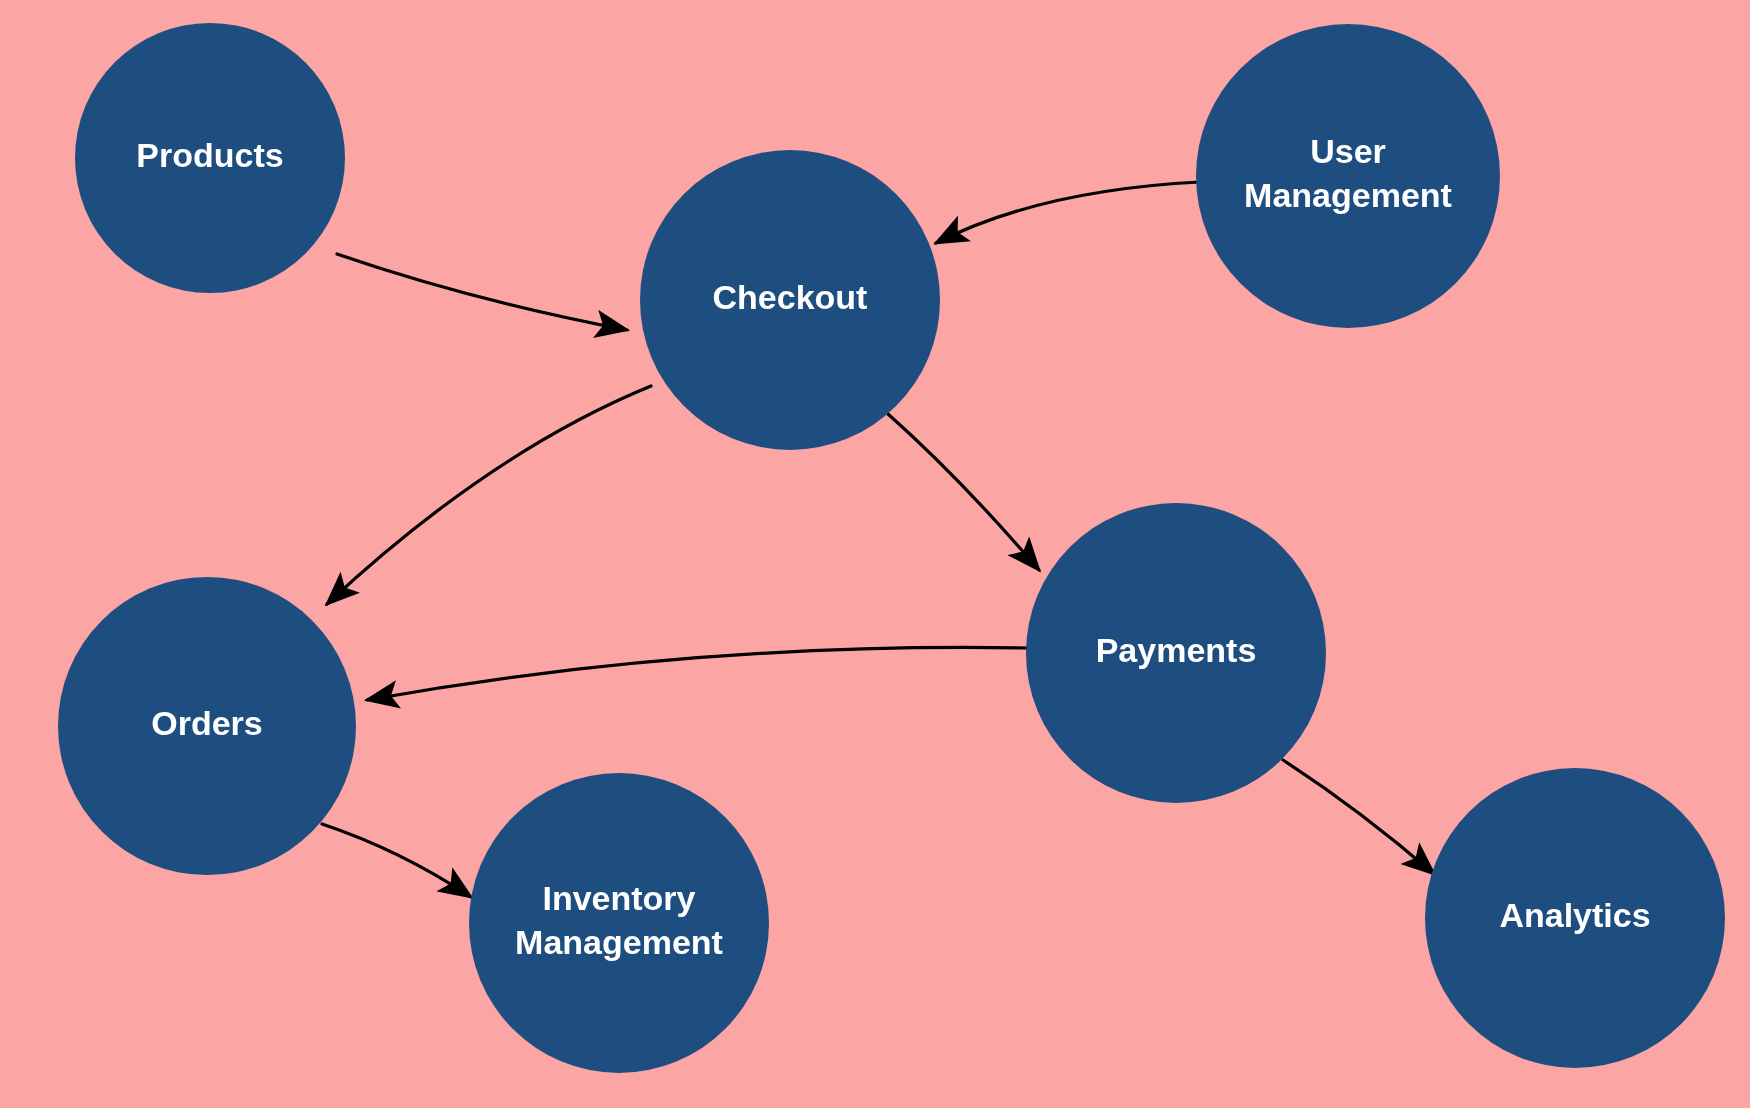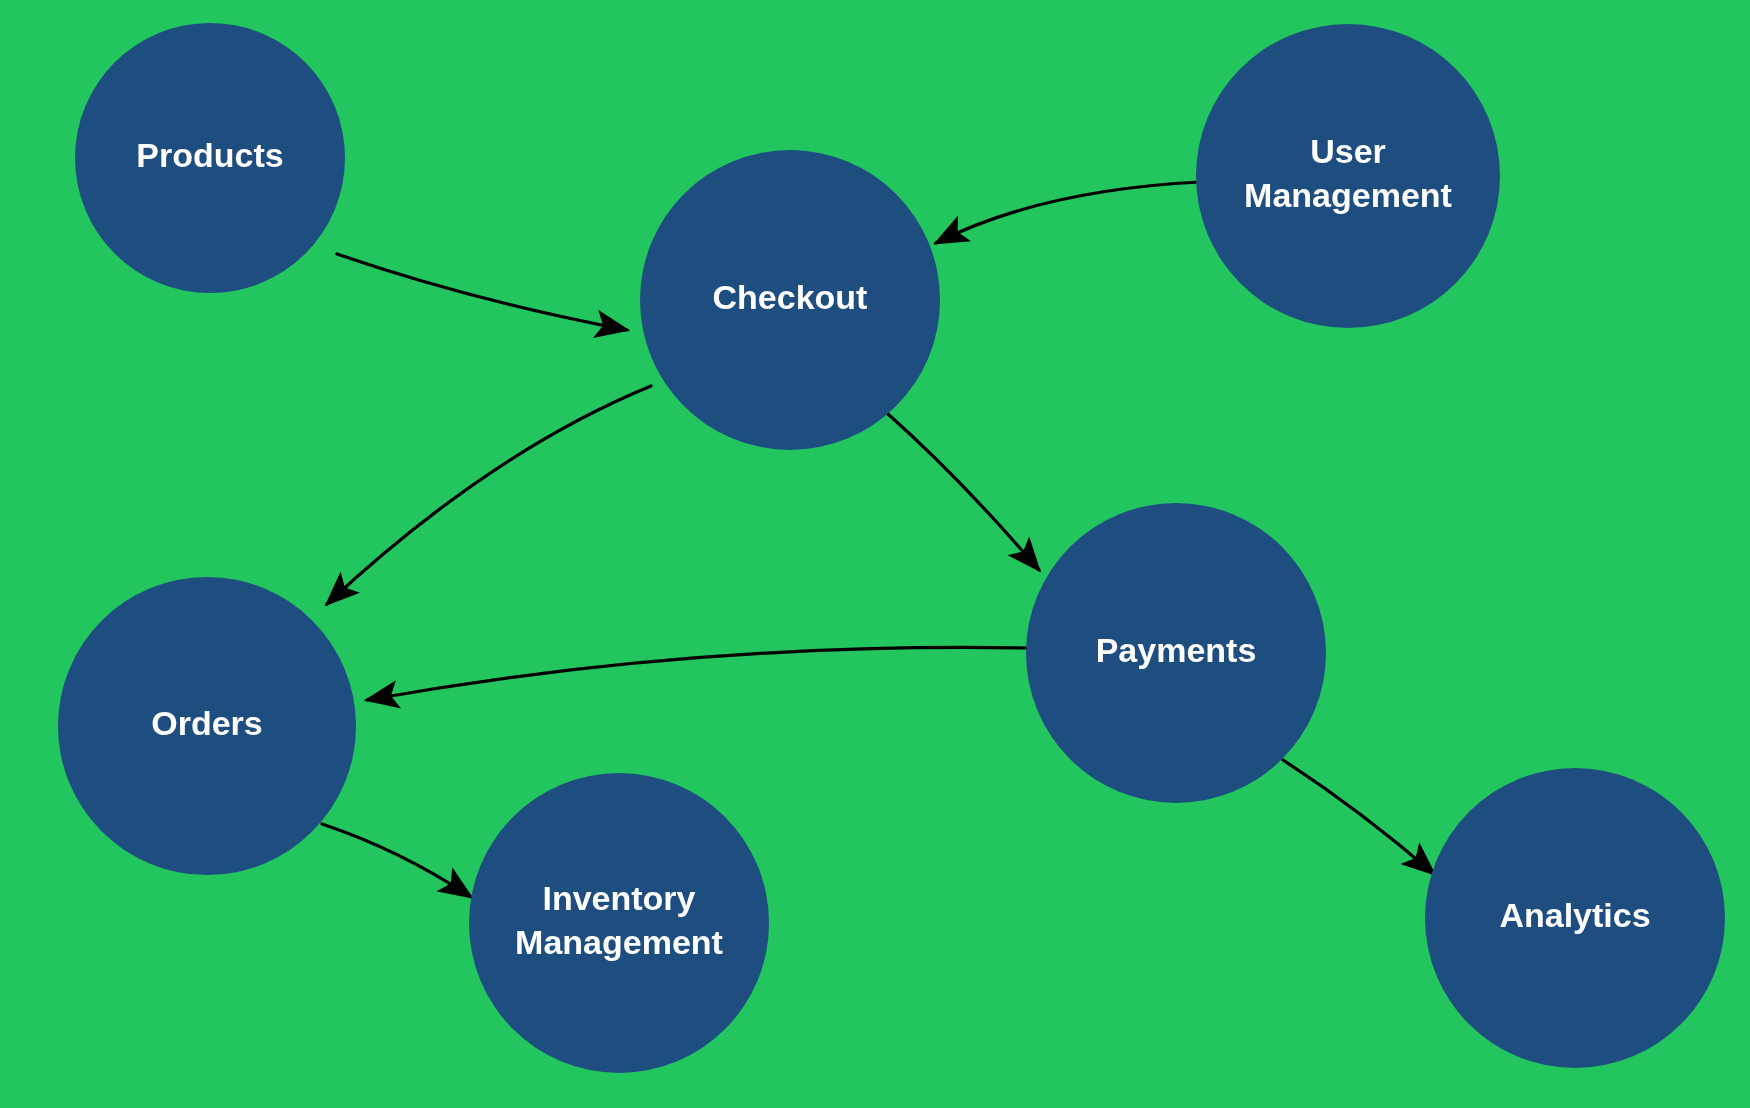--- a/index.html
+++ b/index.html
@@ -4,21 +4,21 @@
 <style>
   html, body {
     margin: 0;
     padding: 0;
     background: #ffffff;
   }
   #canvas {
     position: relative;
     width: 1750px;
     height: 1108px;
-    background: #22c55e;
+    background: #fca5a5;
     overflow: hidden;
     font-family: "Liberation Sans", sans-serif;
   }
   #graph-svg {
     position: absolute;
     left: 0;
     top: 0;
     width: 1750px;
     height: 1108px;
   }

